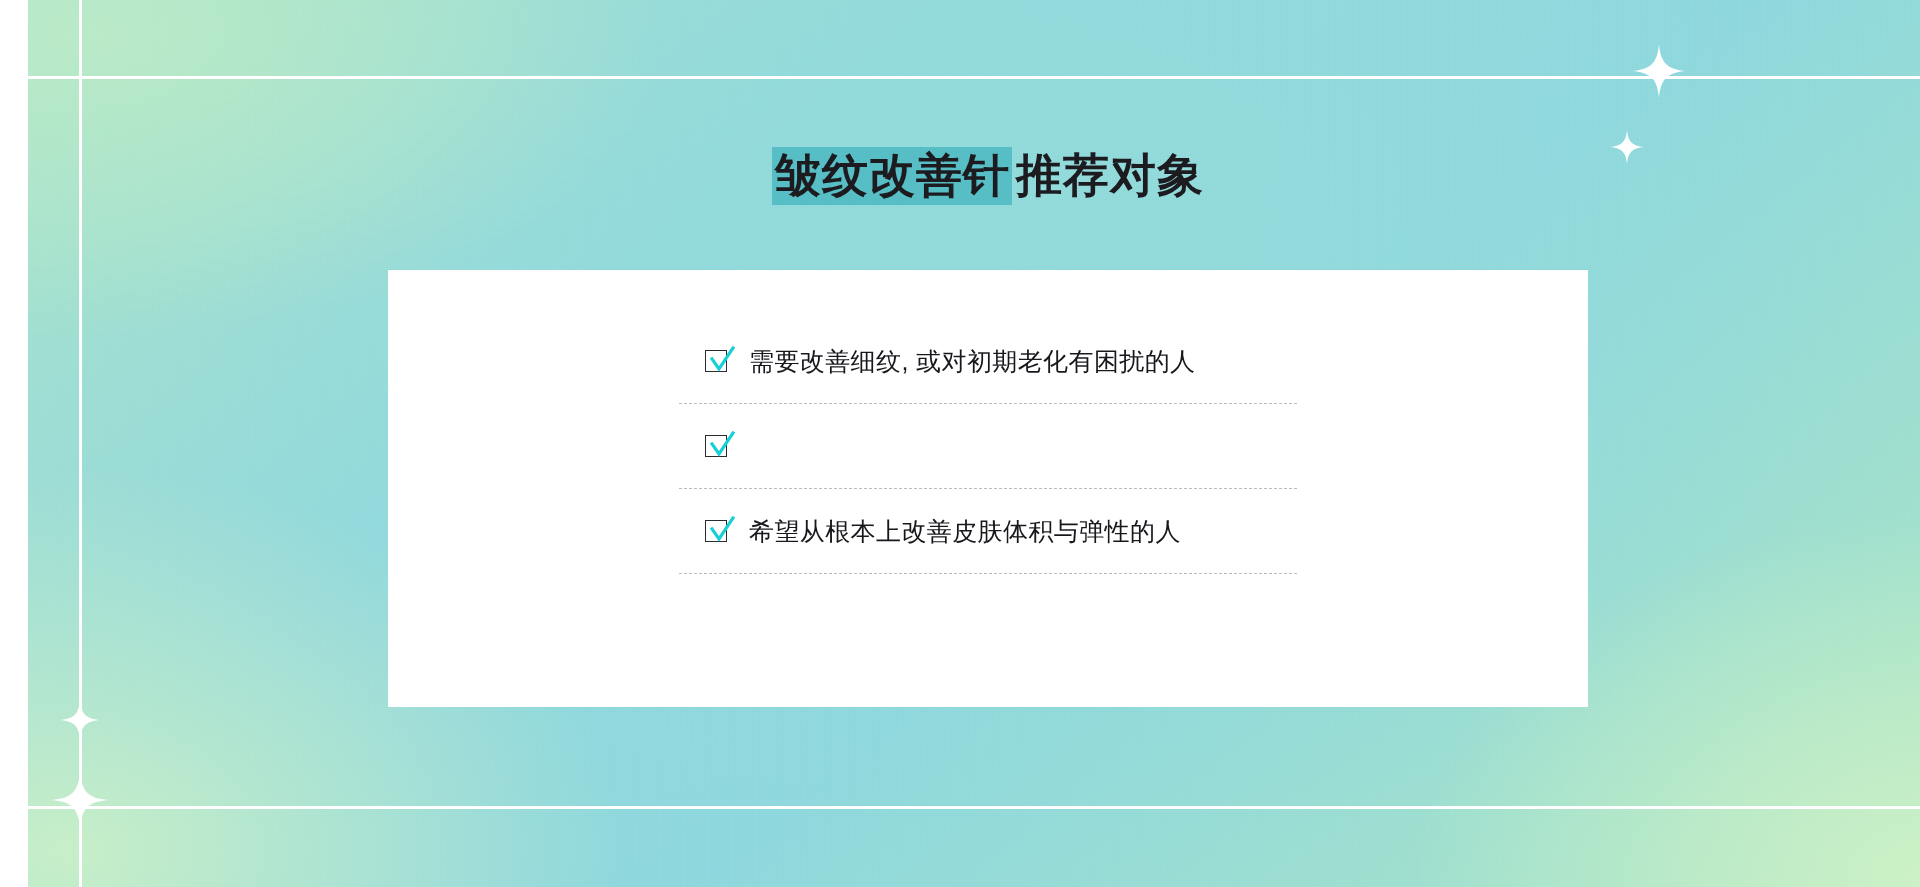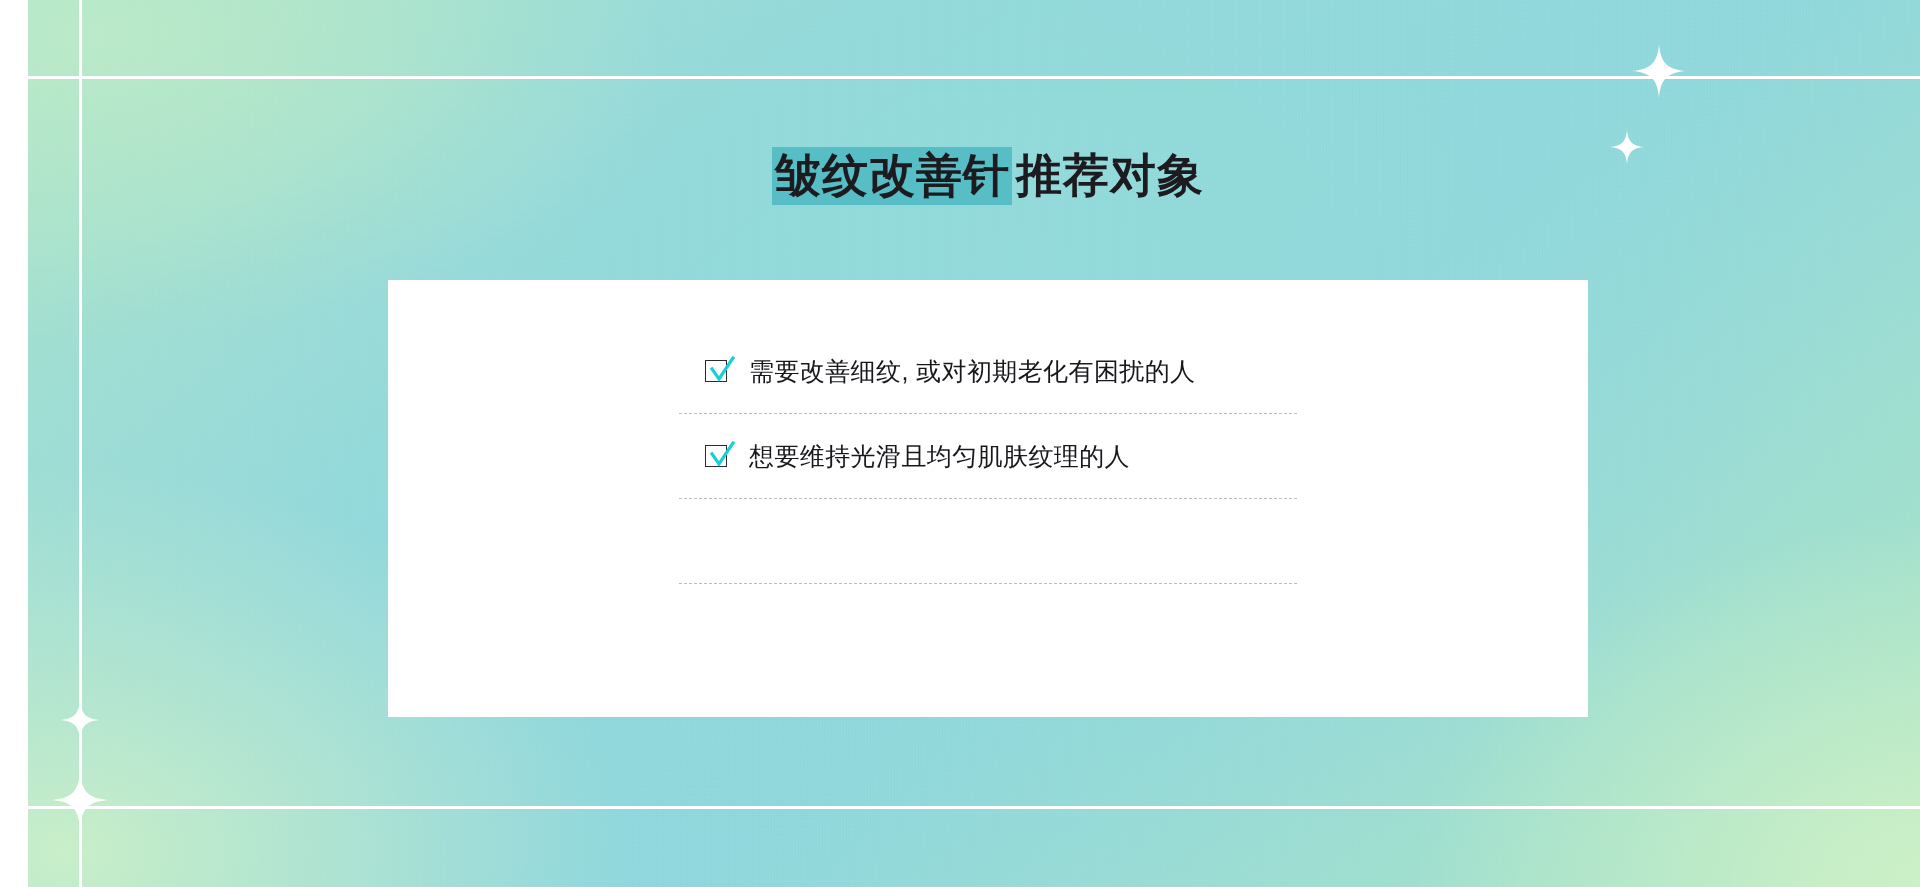--- a/index.html
+++ b/index.html
@@ -62,21 +62,21 @@
   #page-title .hl {
     background:#58bec6;
     padding:2px 2px 4px 3px;
     box-decoration-break:clone;
   }
   #page-title .plain { padding-left:4px; }
 
   
   #card {
     position:absolute;
-    left:360px; top:280px;
+    left:360px; top:270px;
     width:1200px; height:437px;
     background:#ffffff;
   }
 
   #list {
     position:absolute;
     left:0; top:0; right:0; bottom:0;
     padding:48px 0 0 0;
   }
 
@@ -169,25 +169,33 @@
 
       <div class="divider" style="top:133px;"></div>
 
       <div class="row">
         <span class="cbox">
           <span class="box"></span>
           <svg width="30" height="30" viewBox="0 0 30 30" aria-hidden="true">
             <path d="M6 13 L13 23 L27 2" fill="none" stroke="#17cfd6" stroke-width="3.2" stroke-linecap="square"></path>
           </svg>
         </span>
-        <span class="row-label">想要维持光滑且均匀肌肤纹理的人</span>
       </div>
 
       <div class="divider" style="top:218px;"></div>
 
+      <div class="row">
+        <span class="cbox">
+          <span class="box"></span>
+          <svg width="30" height="30" viewBox="0 0 30 30" aria-hidden="true">
+            <path d="M6 13 L13 23 L27 2" fill="none" stroke="#17cfd6" stroke-width="3.2" stroke-linecap="square"></path>
+          </svg>
+        </span>
+        <span class="row-label">希望从根本上改善皮肤体积与弹性的人</span>
+      </div>
 
       <div class="divider" style="top:303px;"></div>
 
 
     </div>
   </div>
 
 </div>
 
 </body></html>

